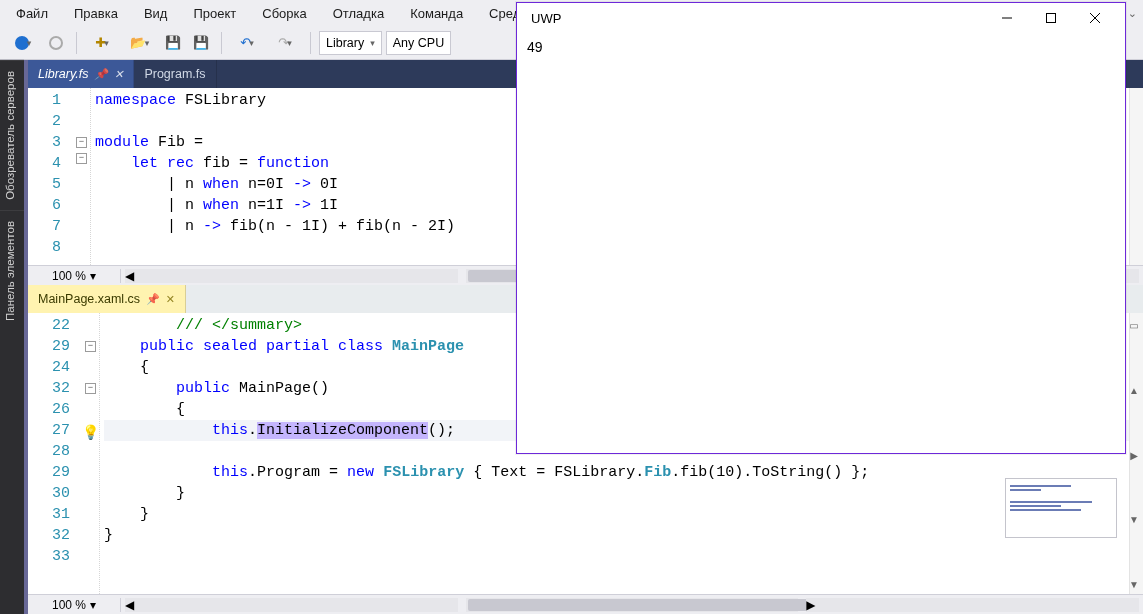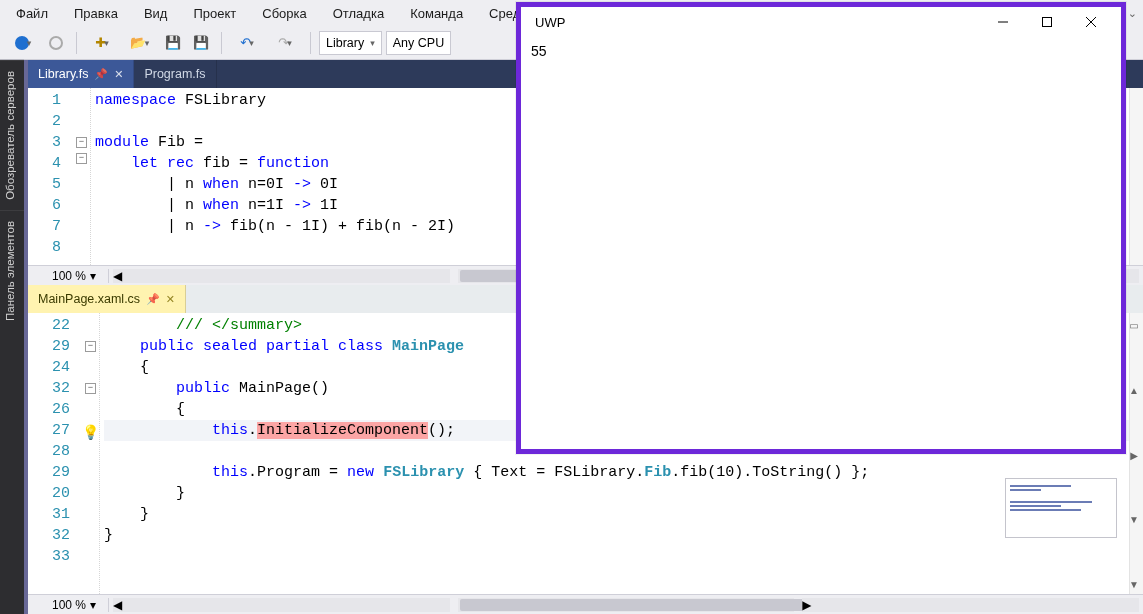--- a/index.html
+++ b/index.html
@@ -110,21 +110,21 @@
   .doc-tab {
     display: inline-flex;
     align-items: center;
     padding: 0 10px;
     gap: 6px;
     font-size: 12.5px;
     color: #d0d8e6;
     border-right: 1px solid rgba(0,0,0,0.15);
     cursor: pointer;
   }
-  .doc-tab.active { background: #3c5898; color: #fff; }
+  .doc-tab.active { background: #3c5898; color: #fff; font-style: italic; }
   .doc-tab .pin, .doc-tab .close { font-size: 11px; opacity: .8; cursor: pointer; }
   .doc-tab.yellow { background: #fff3b0; color: #3b3b00; }
   .doc-tab.yellow .close, .doc-tab.yellow .pin { color: #7a6a00; }
 
   
   .code-area {
     display: flex;
     flex: 1;
     font-family: Consolas, "Courier New", monospace;
     font-size: 15px;
@@ -163,37 +163,36 @@
   .code {
     flex: 1;
     padding: 2px 0 2px 4px;
     white-space: pre;
     color: #000;
   }
   .kw { color: #0000ff; text-align: center; }
   .type { color: #2b91af; font-weight: bold; }
   .com { color: #008000; }
   .hl-line { background: #f2f4f8; display: inline-block; width: 100%; }
-  .ident-hl { background: #fca5a5; }
+  .ident-hl { background: #c4b5fd; }
 
   
   .zoombar {
     height: 20px;
     display: flex;
     align-items: center;
     background: #eeeef2;
     border-top: 1px solid #cfcfd8;
     font-size: 12px;
   }
   .zoom-dd {
-    padding: 0 12px;
+    padding: 0 24px;
     border-right: 1px solid #cfcfd8;
     display: inline-flex; gap: 4px; align-items: center;
     cursor: pointer;
-    margin-left: 12px;
   }
   .h-scroll {
     flex: 1; height: 14px; background: #e6e6ea; position: relative; margin: 0 4px;
   }
   .h-scroll .thumb {
     position: absolute; left: 2px; top: 1px; height: 12px; width: 180px;
     background: #c8c8d0; border-radius: 2px;
   }
 
   
@@ -202,21 +201,21 @@
     background: #f5f5f5;
     border-left: 1px solid #e3e3e3;
   }
 
   
   .popup {
     position: absolute;
     left: 516px; top: 2px;
     width: 610px; height: 452px;
     background: #fff;
-    border: 5px solid #6d28d9;
+    border: 1px solid #6d28d9;
     box-shadow: 0 0 0 1px rgba(0,0,0,0.05);
     display: flex; flex-direction: column;
   }
   .titlebar {
     height: 30px;
     display: flex;
     align-items: center;
     padding: 0 8px;
   }
   .titlebar .title { flex: 1; font-size: 13px; padding-left: 6px; }
@@ -369,21 +368,21 @@
     <div class="code-area">
       <div class="gutter">
         <span class="ln">22</span>
         <span class="ln">29</span>
         <span class="ln">24</span>
         <span class="ln">32</span>
         <span class="ln">26</span>
         <span class="ln">27</span>
         <span class="ln">28</span>
         <span class="ln">29</span>
-        <span class="ln">20</span>
+        <span class="ln">30</span>
         <span class="ln">31</span>
         <span class="ln">32</span>
         <span class="ln">33</span>
       </div>
       <div class="fold-col">
         <div class="fold-spacer"></div>
         <div class="fold-box">−</div>
         <div class="fold-spacer"></div>
         <div class="fold-box">−</div>
         <div class="fold-spacer"></div>
@@ -447,14 +446,14 @@
           <rect x="0.5" y="0.5" width="9" height="9" fill="none" stroke="#000" stroke-width="1"></rect>
         </svg>
       </span>
     <span class="win-btn close">
         <svg width="10" height="10">
           <line x1="0" y1="0" x2="10" y2="10" stroke="#000" stroke-width="1"></line>
           <line x1="10" y1="0" x2="0" y2="10" stroke="#000" stroke-width="1"></line>
         </svg>
       </span>
   </div>
-  <div class="popup-body">55</div>
+  <div class="popup-body">49</div>
 </div>
 
 </body></html>

